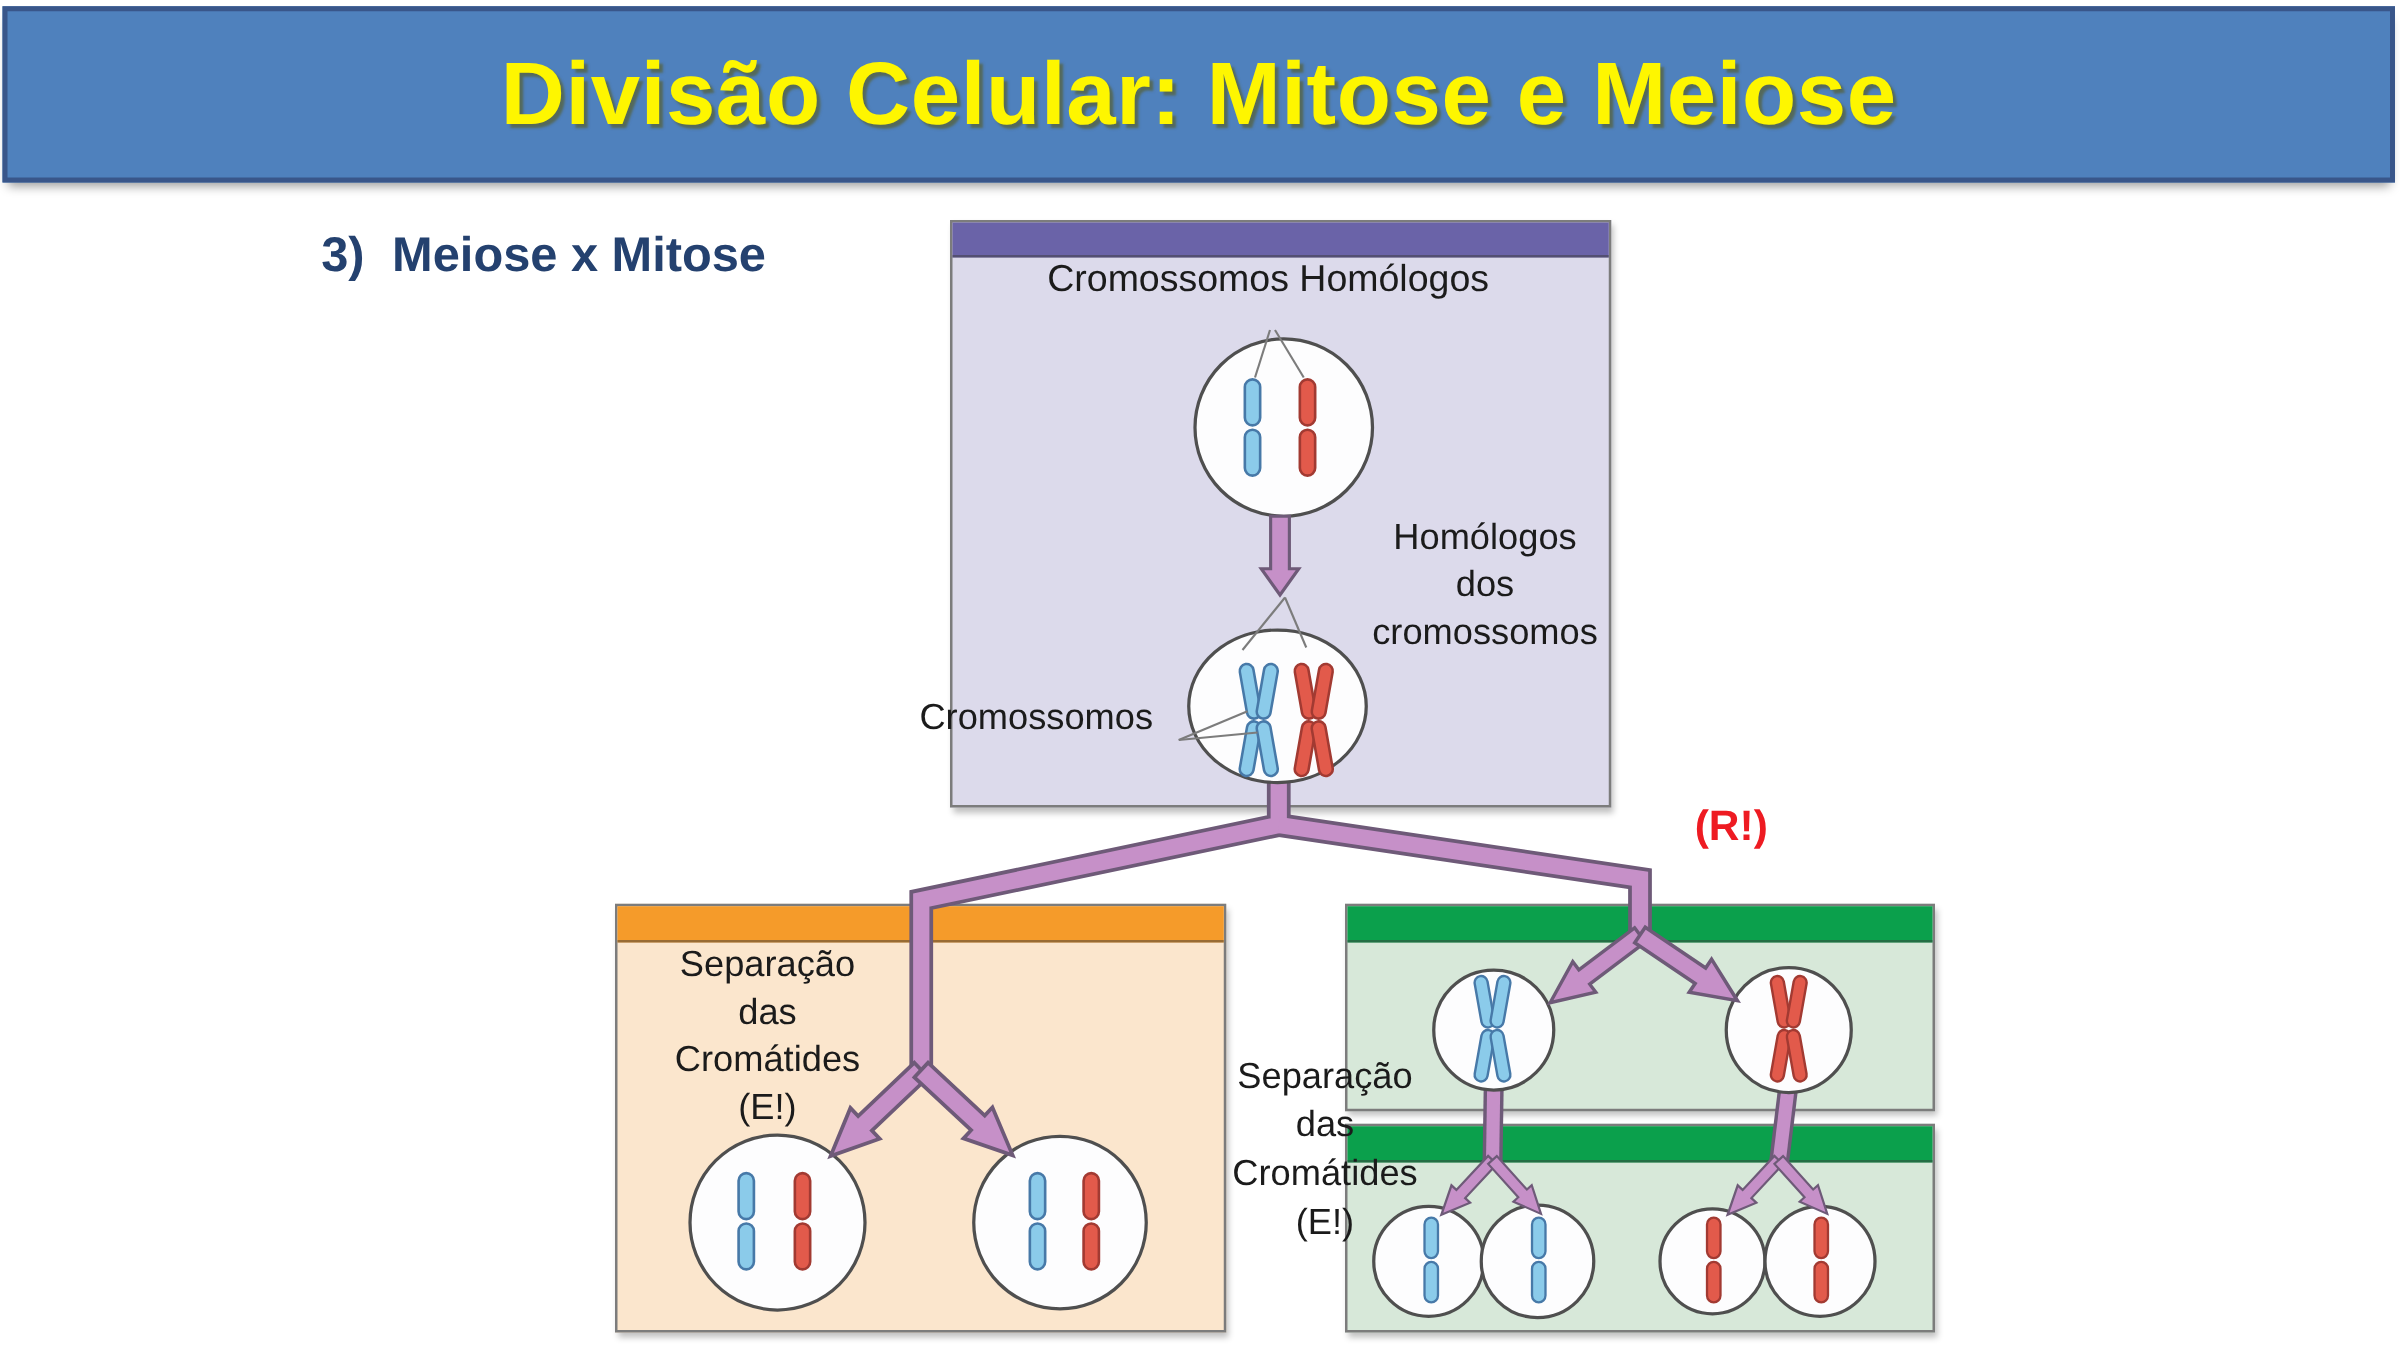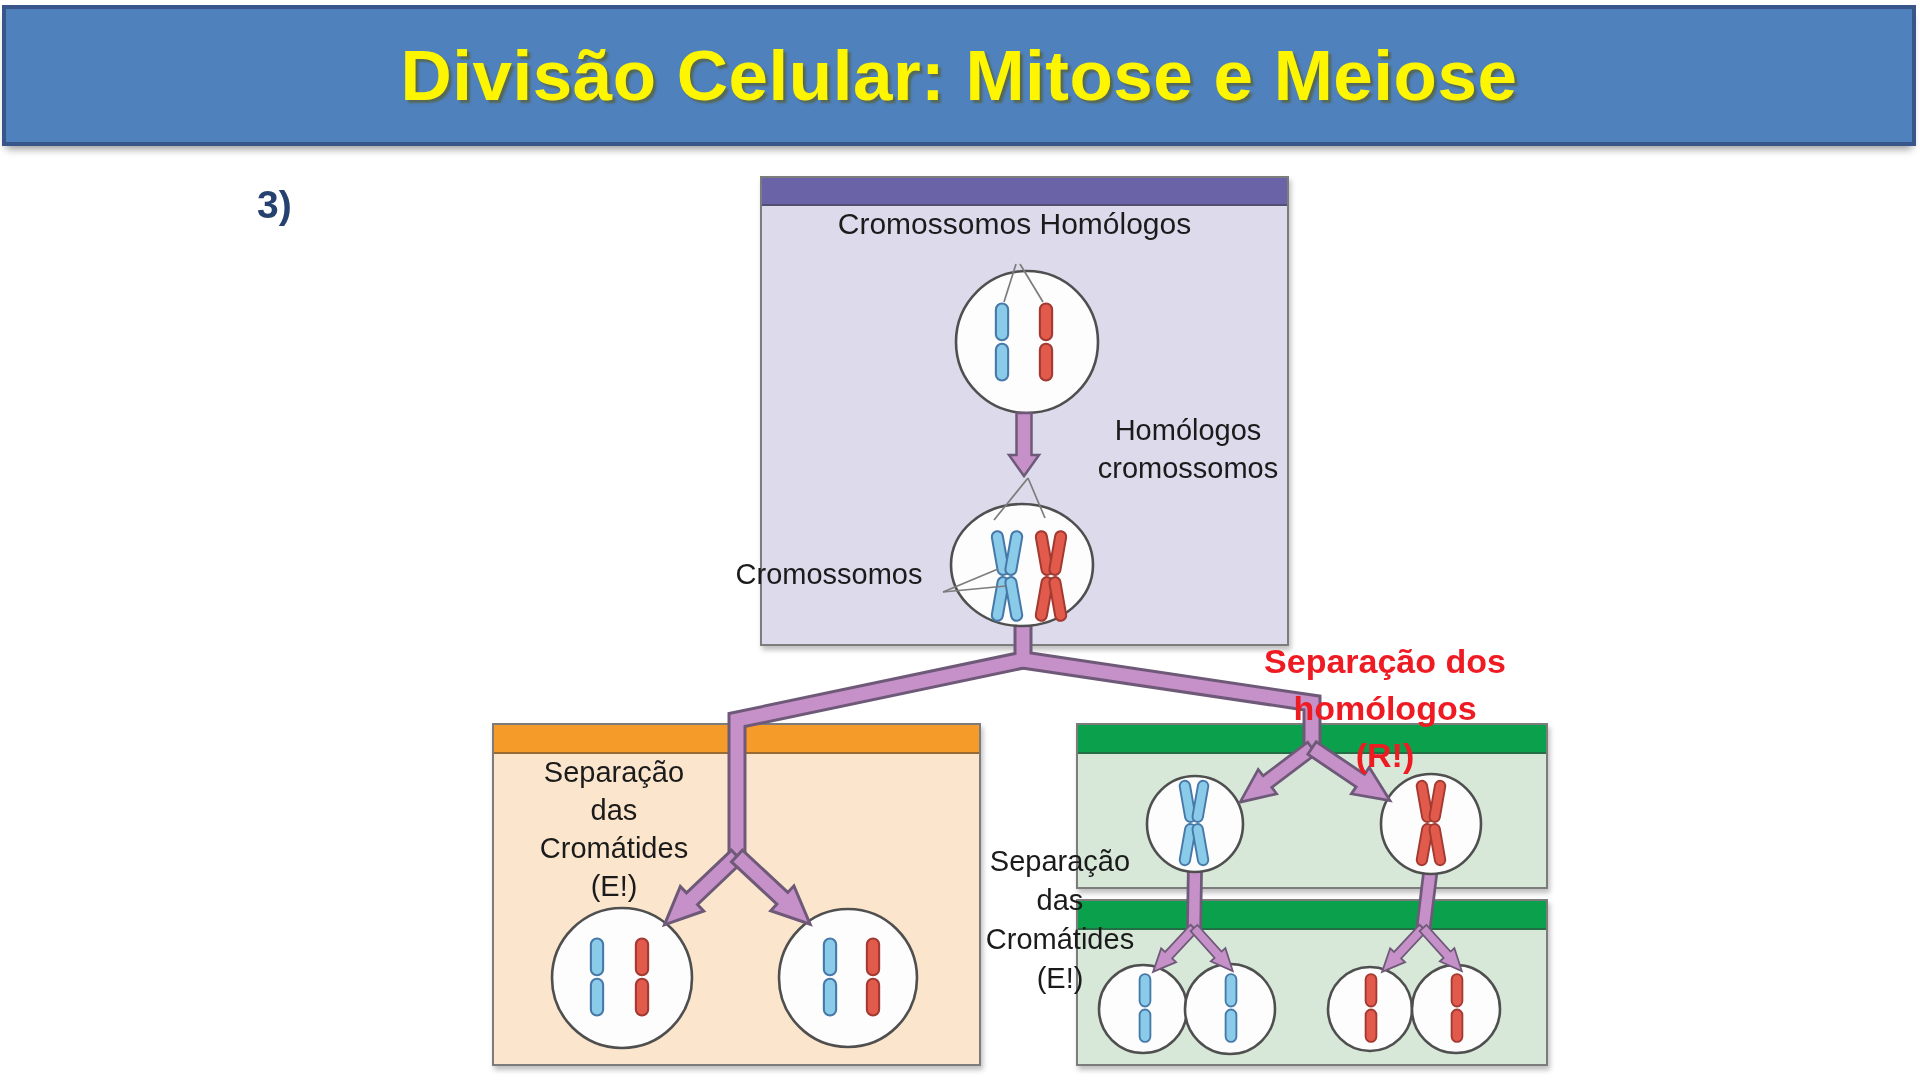--- a/index.html
+++ b/index.html
@@ -78,20 +78,21 @@
 </style>
 </head>
 <body>
 
 <header class="title-bar">
   <h1 class="slide-title">Divisão Celular: Mitose e Meiose</h1>
 </header>
 
 <div class="heading">
   <span>3)</span>
+  <span>Meiose x Mitose</span>
 </div>
 
 <div class="box purple-box">
   <div class="band"></div>
 </div>
 <div class="box orange-box">
   <div class="band"></div>
 </div>
 <div class="box green-box-1">
   <div class="band"></div>
@@ -196,29 +197,29 @@
     <path class="pointer" d="M943 592 L998 569"></path>
   </g>
 </svg>
 
 <div class="label top-box-title">
   <div>Cromossomos Homólogos</div>
 </div>
 
 <div class="label duplication-label">
   <div>Homólogos</div>
+  <div>dos</div>
   <div>cromossomos</div>
 </div>
 
 <div class="label homologous-dup-label">
   <div>Cromossomos</div>
 </div>
 
 <div class="label red-label">
-  <div>Separação dos homólogos</div>
   <div>(R!)</div>
 </div>
 
 <div class="label mitosis-label">
   <div>Separação</div>
   <div>das</div>
   <div>Cromátides</div>
   <div>(E!)</div>
 </div>
 

